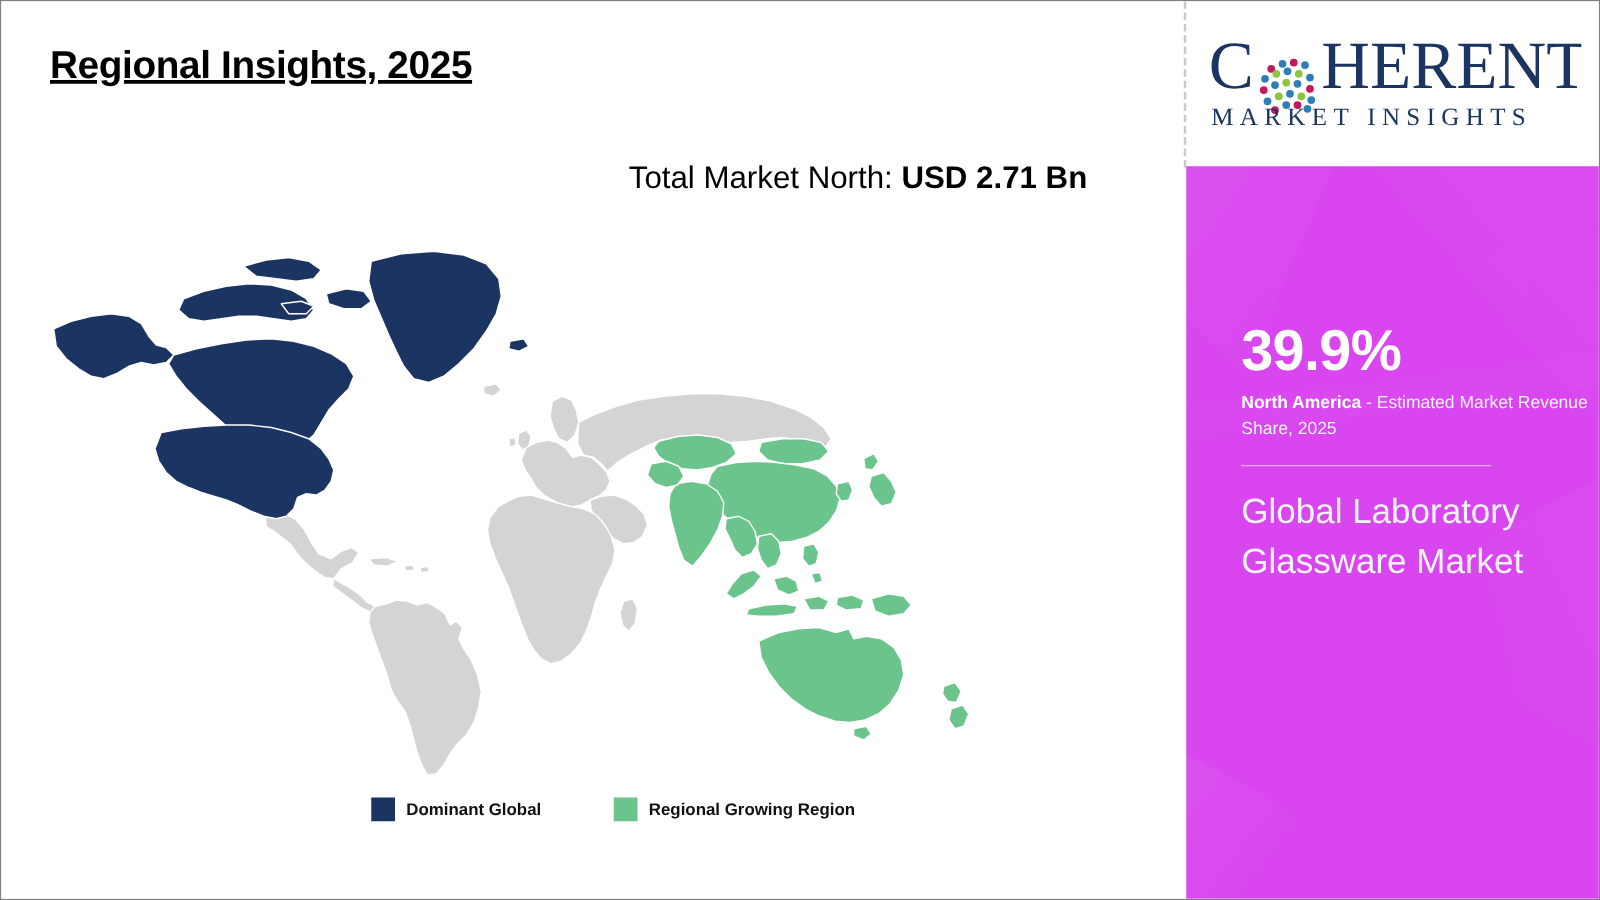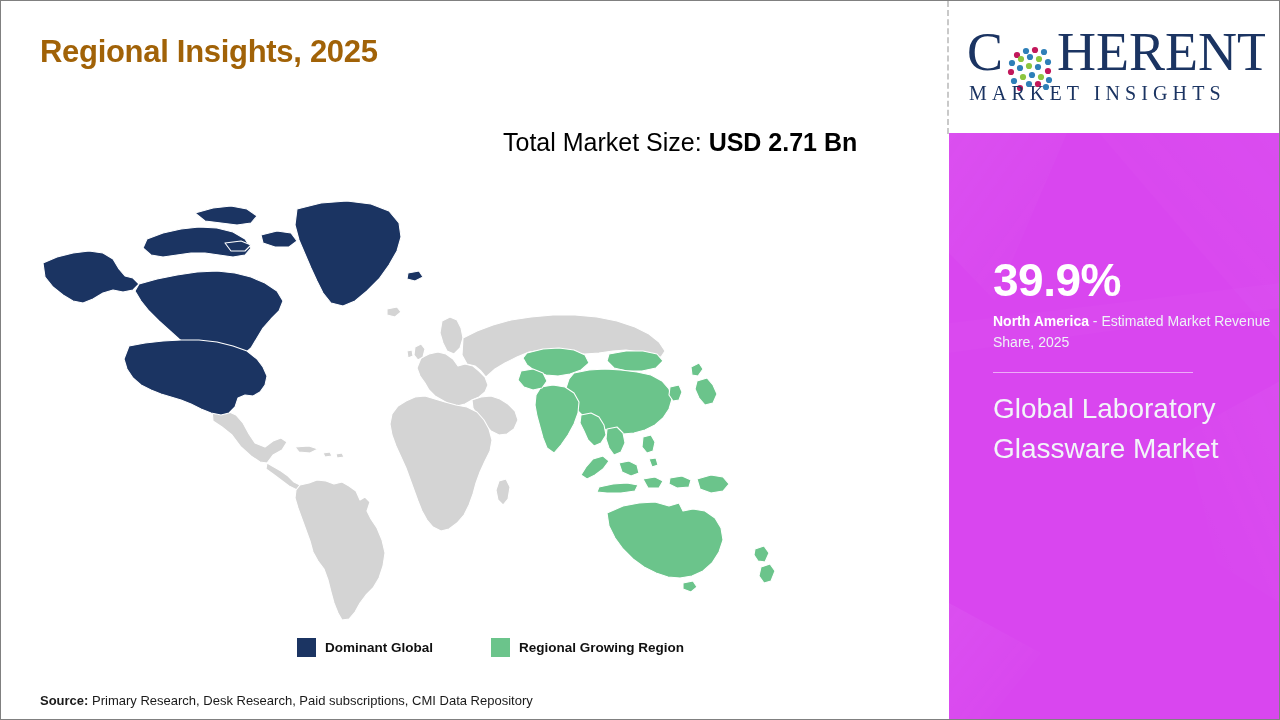--- a/index.html
+++ b/index.html
@@ -18,22 +18,22 @@
   }
 
   
   #left-panel{
     position:absolute;left:0;top:0;width:947px;height:718px;
     background:#ffffff;
   }
 
   #page-title{
     position:absolute;left:39px;top:33px;
-    font-size:31px;font-weight:bold;color:#a16207;
-    letter-spacing:-0.3px;white-space:nowrap;
+    font-size:31px;font-weight:bold;color:#000000;
+    letter-spacing:-0.3px;white-space:nowrap;text-decoration:underline;
   }
 
   #market-size-block{
     position:absolute;left:502px;top:124px;width:386px;
     font-size:25px;color:#000000;line-height:1.42;
   }
   #market-size-value{font-weight:bold;}
 
   
   #world-map{
@@ -108,21 +108,21 @@
 </head>
 <body>
 
 <div id="infographic">
 
   <div id="left-panel">
 
     <div id="page-title">Regional Insights, 2025</div>
 
     <div id="market-size-block">
-      <span>Total Market Size: </span><span id="market-size-value">USD 2.71 Bn</span>
+      <span>Total Market North: </span><span id="market-size-value">USD 2.71 Bn</span>
     </div>
 
     <div id="world-map">
       <svg viewBox="0 0 800 430" xmlns="http://www.w3.org/2000/svg">
         <g stroke="#ffffff" stroke-width="1.1" stroke-linejoin="round">
 
           <g fill="#d4d4d4">
 
             <path d="M183,218 L196,219 L207,224 L214,232 L220,243 L226,252 L236,256 L244,250 L252,247
                      L258,251 L253,259 L244,264 L238,272 L231,271 L222,265 L212,256 L203,244 L193,236
@@ -254,23 +254,20 @@
       <div class="legend-entry">
         <span class="legend-swatch" style="background:#1b3462"></span>
         <span class="legend-label">Dominant Global</span>
       </div>
       <div class="legend-entry">
         <span class="legend-swatch" style="background:#6bc48b"></span>
         <span class="legend-label">Regional Growing Region</span>
       </div>
     </div>
 
-    <div id="source-line">
-      <span id="source-label">Source:</span><span> Primary Research, Desk Research, Paid subscriptions, CMI Data Repository</span>
-    </div>
   </div>
 
   <div id="vertical-divider"></div>
 
   <div id="brand-header">
     <svg id="logo" viewBox="0 0 300 86" xmlns="http://www.w3.org/2000/svg">
 
       <text x="2" y="46" font-family="Liberation Serif, serif" font-size="54" fill="#1b3462">C</text>
 
       <g>

